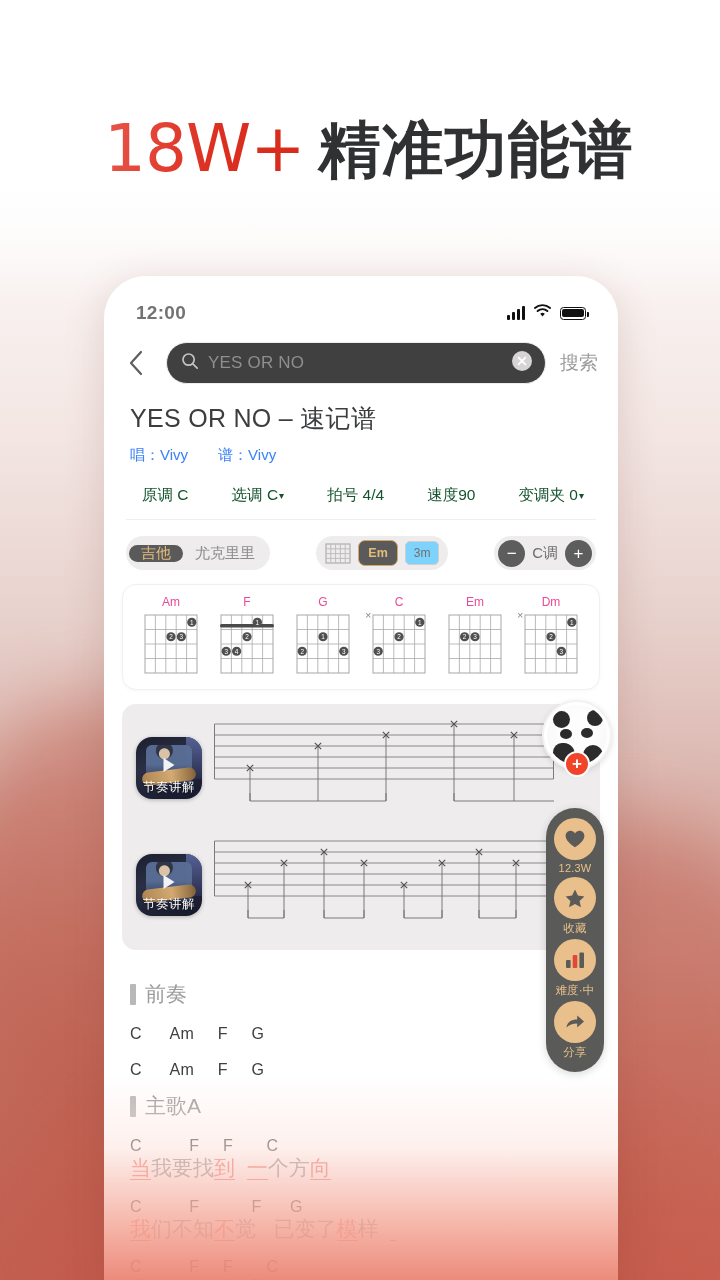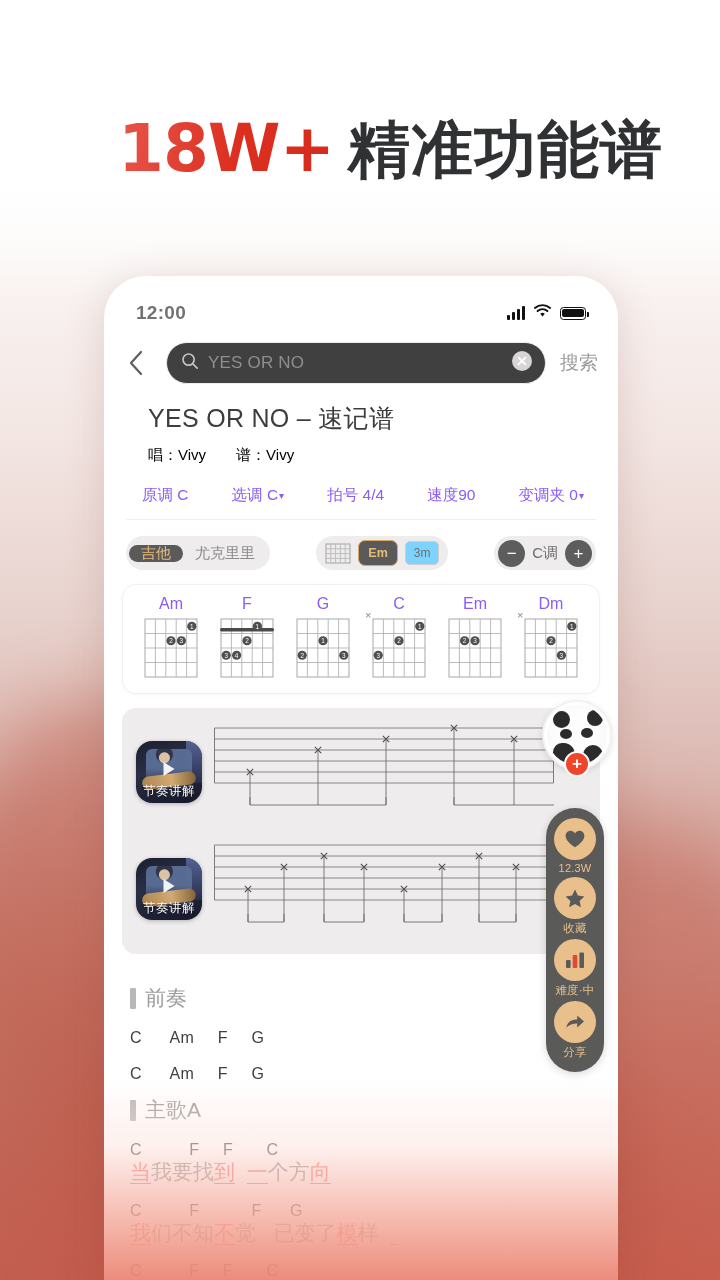--- a/index.html
+++ b/index.html
@@ -51,26 +51,25 @@
   }
 
   
   .headline {
     position: absolute; left: 104px; top: 108px;
     display: flex; align-items: baseline; gap: 14px;
     white-space: nowrap;
     z-index: 6;
   }
   .headline .num {
-    font-size: 66px; font-weight: 700; letter-spacing: -1px;
+    font-size: 66px; font-weight: 400; letter-spacing: -1px;
     color: #e0392b;
     background: linear-gradient(100deg,#e8564a 0%, #dc2f20 55%, #d62b1c 100%);
     -webkit-background-clip: text; background-clip: text; color: transparent;
     font-family: "DejaVu Sans", sans-serif;
-    margin-left: 14px;
   }
   .headline .zh {
     font-size: 62px; font-weight: 700; color: #2f3133; letter-spacing: 1px;
   }
 
   
   .phone {
     position: absolute; left: 104px; top: 276px;
     width: 514px; height: 1010px;
     background: #ffffff;
@@ -117,33 +116,33 @@
     flex: 1 1 auto; height: 42px; border-radius: 21px;
     background: #404040; border: 1.6px solid #eeecec;
     display: flex; align-items: center; gap: 9px; padding: 0 12px 0 14px;
   }
   .mag { flex: 0 0 auto; }
   .searchtext { flex:1 1 auto; font-size: 17px; color: #8e8e8e; letter-spacing:.2px; }
   .clearbtn { flex:0 0 auto; }
   .searchlabel { font-size: 19px; color: #9b9b9b; flex: 0 0 auto; }
 
   
-  .titleblock { padding: 14px 26px 0 44px; }
+  .titleblock { padding: 14px 26px 0 26px; }
   .song-title { font-size: 25px; color: #3b3d3f; letter-spacing: .3px; }
   .credits { margin-top: 11px; display: flex; gap: 30px; }
-  .credits span { font-size: 15px; color: #000000; }
+  .credits span { font-size: 15px; color: #3b82f6; }
 
   
   .inforow {
     margin: 20px 22px 0 22px; padding-bottom: 13px;
     border-bottom: 1.4px solid #f0eeee;
     display: flex; align-items: center; justify-content: space-between;
     padding-left: 16px; padding-right: 12px;
   }
-  .info-item { font-size: 15.5px; color: #8b5cf6; white-space: nowrap; }
+  .info-item { font-size: 15.5px; color: #14532d; white-space: nowrap; }
   .info-item .cap { font-size: 10px; position: relative; top: -1px; margin-left: 1px; }
 
   
   .controls {
     display: flex; align-items: center; justify-content: space-between;
     padding: 16px 22px 0 22px;
   }
   .seg {
     display: flex; align-items: center; background: #eeecec;
     border-radius: 19px; height: 34px; padding: 3px;
@@ -179,21 +178,21 @@
   .keylabel { font-size: 15px; color:#6d6d6d; }
 
   
   .chordcard {
     margin: 14px 18px 0 18px; background:#fff; border-radius: 14px;
     border: 1.4px solid #f1efef; box-shadow: 0 1px 4px rgba(0,0,0,.03);
     padding: 10px 10px 12px 10px;
     display:flex; justify-content: space-around; align-items:flex-start;
   }
   .chord { width: 68px; position: relative; }
-  .chord .cname { text-align:center; font-size: 16px; color:#8b5cf6; margin-bottom:2px;}
+  .chord .cname { text-align:center; font-size: 12px; color:#ec4899; margin-bottom:2px;}
   .chord .mute { position:absolute; left:0px; top:14px; font-size:11px; color:#8a8a8a; }
   .chord svg { display:block; margin: 0 auto; }
 
   
   .tabcard {
     margin: 14px 18px 0 18px; background:#eeecec; border-radius: 14px;
     padding: 14px 0 16px 0;
   }
   .tabrow { display:flex; align-items:center; gap: 12px; padding: 0 14px; }
   .tabrow + .tabrow { margin-top: 18px; }

